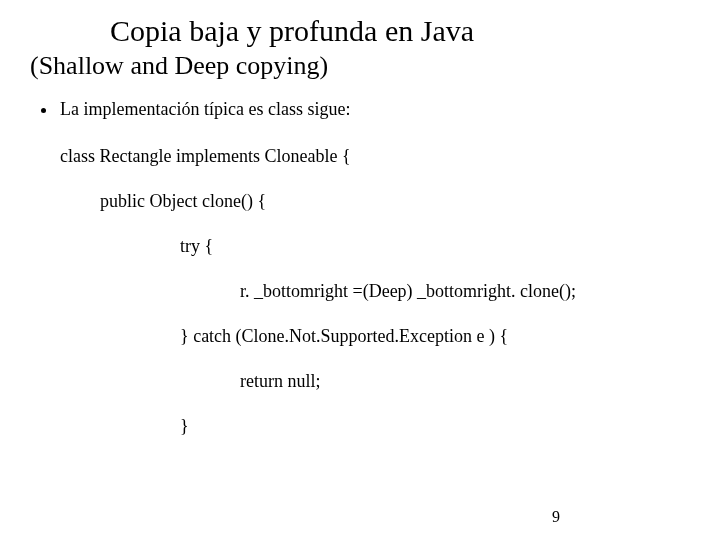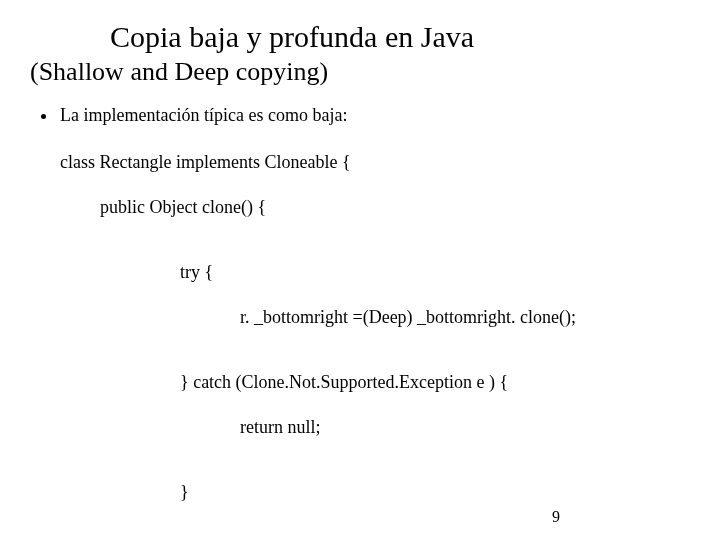--- a/index.html
+++ b/index.html
@@ -9,21 +9,21 @@
     height: 540px;
     background: #fff;
     font-family: "Times New Roman", Times, serif;
     color: #000;
     position: relative;
   }
   .slide {
     box-sizing: border-box;
     width: 584px;
     height: 540px;
-    padding: 20px 30px 20px 30px;
+    padding: 14px 30px 20px 30px;
     position: relative;
   }
   .title {
     text-align: center;
     font-size: 30px;
     font-weight: normal;
     margin: 0;
     line-height: 1.15;
   }
   .subtitle {
@@ -45,42 +45,42 @@
   ul.bullet > li {
     padding-left: 2px;
   }
   .code {
     font-family: "Times New Roman", Times, serif;
     white-space: pre;
     margin-top: 2px;
   }
   .i1 { padding-left: 0px; }
   .i2 { padding-left: 40px; }
-  .i3 { padding-left: 120px; margin-top: 20px; }
+  .i3 { padding-left: 120px; }
   .i4 { padding-left: 180px; }
   .b { font-weight: normal; }
   .pagenum {
     position: absolute;
     bottom: 14px;
     right: 24px;
     font-size: 16px;
   }
 </style>
 </head>
 <body>
 
 <div class="slide">
 
   <h1 class="title">Copia baja y profunda en Java</h1>
   <h2 class="subtitle">(Shallow and Deep copying)</h2>
 
   <div class="body">
     <ul class="bullet">
       <li>
-        <span>La implementación típica es como baja:</span>
+        <span>La implementación típica es class sigue:</span>
         <div class="code">
 <div class="i1"><span>class Rectangle </span><span class="b">implements Cloneable</span><span> {</span></div>
 <div class="i2">public Object clone() {</div>
 <div class="i3">try {</div>
 <div class="i4">r. _bottomright =(Deep) _bottomright. clone();</div>
 <div class="i3">} catch (Clone.Not.Supported.Exception e ) {</div>
 <div class="i4">return null;</div>
 <div class="i3">}</div>
 
 

